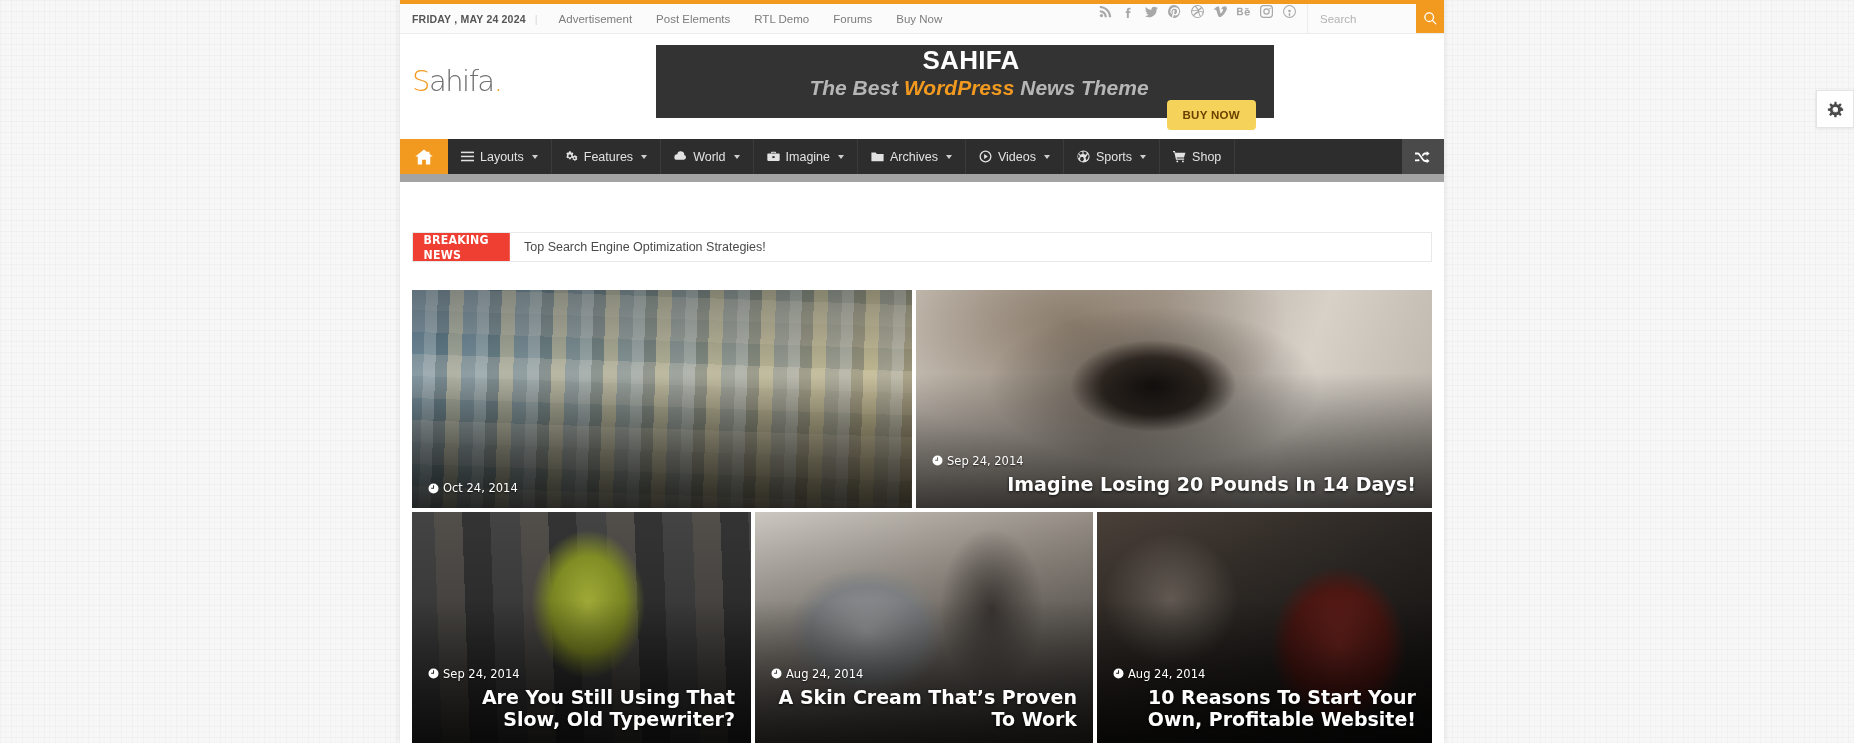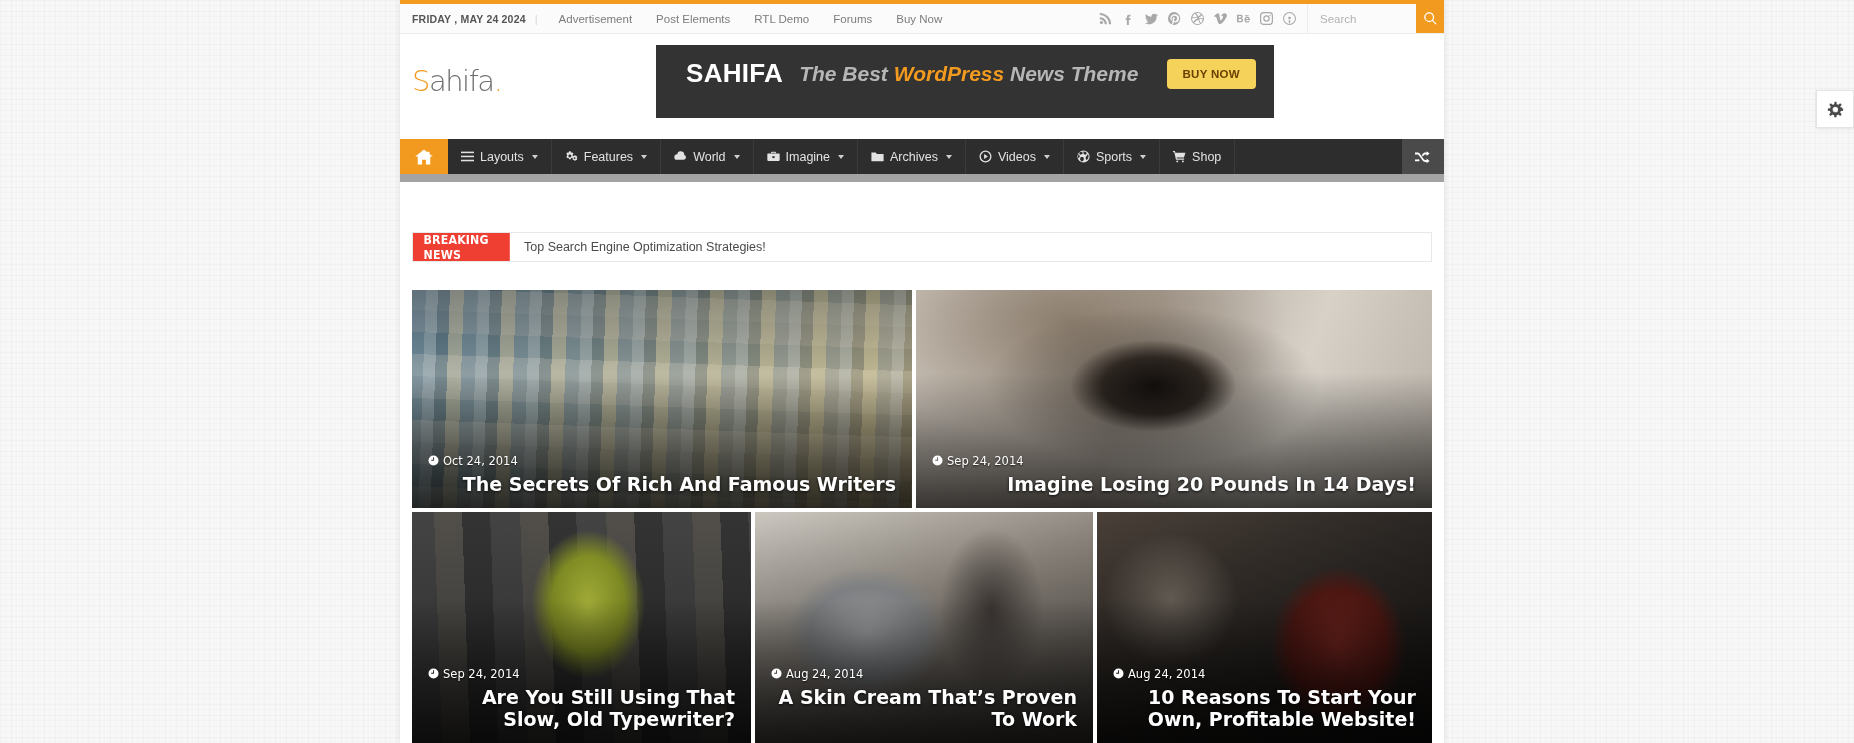--- a/index.html
+++ b/index.html
@@ -45,21 +45,21 @@
     font-size: 10.5px; font-weight: bold; color: #555;
     letter-spacing: 0.2px; padding-left: 12px; white-space: nowrap;
   }
   .topnav-sep { color: #d6d6d6; padding: 0 9px; font-size: 11px; }
   .topnav-links { display: flex; align-items: flex-start; }
   .topnav-link {
     font-size: 11.5px; color: #7c7c7c; text-decoration: none;
     padding: 0 12px; white-space: nowrap;
   }
   .topnav-right {
-    margin-left: auto; display: flex; align-items: center; height: 100%;
+    margin-left: auto; display: flex; align-items: flex-start; height: 100%;
   }
   .social-list { display: flex; align-items: center; gap: 8px; padding-right: 10px; }
   .social-ico {
     width: 13px; height: 13px; display: block; fill: #a8a8a8;
   }
   .social-wrap { display: flex; align-items: center; justify-content: center;
     width: 15px; height: 15px; cursor: pointer; }
   .search-wrap {
     display: flex; align-items: stretch; height: 100%;
     border-left: 1px solid #ececec;
@@ -89,20 +89,21 @@
     white-space: nowrap;
   }
   #logo .s { color: #F29A1F; }
   #logo .rest { color: #6e6e6e; }
   #logo .dot { color: #F29A1F; }
   #banner {
     margin-left: 6px; width: 618px; height: 73px;
     background: #333333;
     display: flex; align-items: center;
     padding: 0 18px 16px 30px;
+    flex-direction: column;
   }
   .banner-sahifa {
     color: #ffffff; font-size: 26px; font-weight: bold;
     letter-spacing: 0.3px;
   }
   .banner-tag {
     color: #b6b6b6; font-size: 21px; font-style: italic; font-weight: bold;
     margin-left: 16px; white-space: nowrap;
   }
   .banner-tag .wp { color: #F29A1F; }
@@ -451,21 +452,20 @@
     <div class="tile" id="tile-0">
       <div class="bg photo-city"></div>
       <div class="shade"></div>
       <div class="meta">
         <div class="date">
           <svg viewBox="0 0 16 16">
               <path d="M8 .7a7.3 7.3 0 100 14.6A7.3 7.3 0 008 .7zm.8 7.6H4.6V6.9h2.8V3.4h1.4v4.9z"></path>
             </svg>
           <span>Oct 24, 2014</span>
         </div>
-        <div class="title">The Secrets Of Rich And Famous Writers</div>
       </div>
     </div>
 
     <div class="tile" id="tile-1">
       <div class="bg photo-eye"></div>
       <div class="shade"></div>
       <div class="meta">
         <div class="date">
           <svg viewBox="0 0 16 16">
               <path d="M8 .7a7.3 7.3 0 100 14.6A7.3 7.3 0 008 .7zm.8 7.6H4.6V6.9h2.8V3.4h1.4v4.9z"></path>

